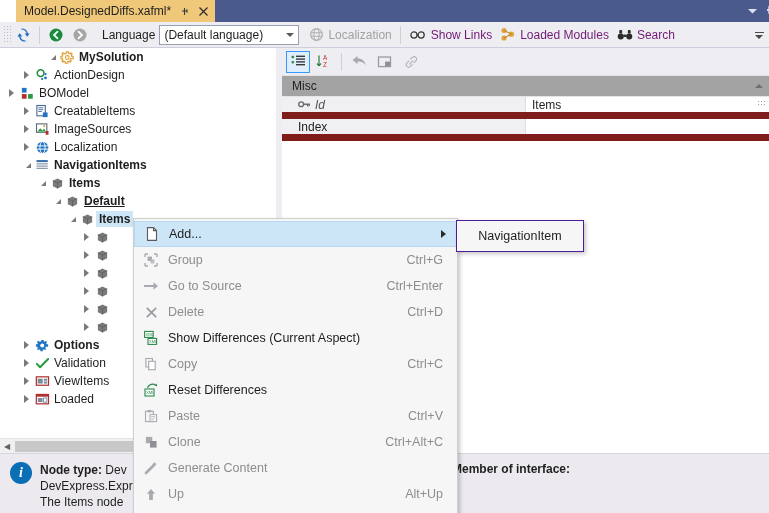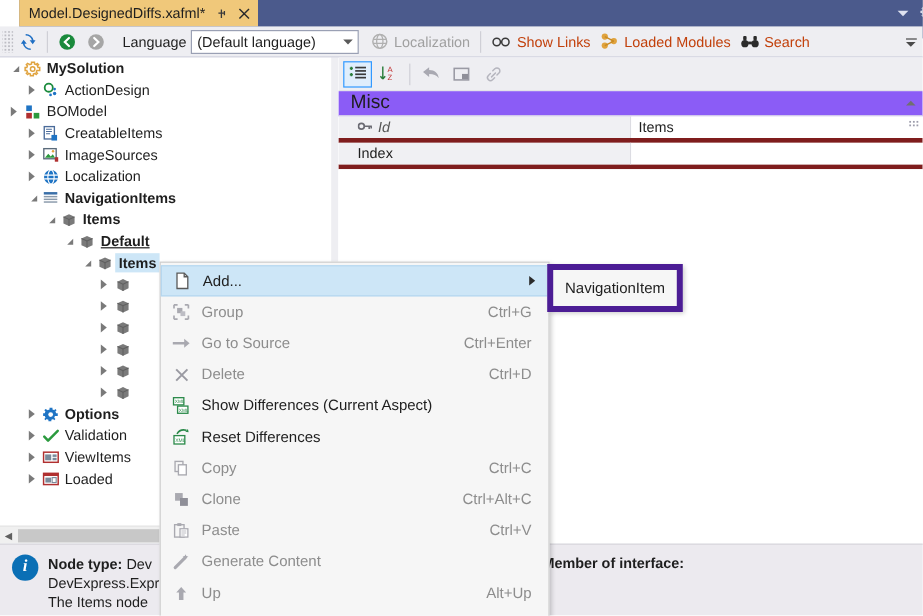--- a/index.html
+++ b/index.html
@@ -53,21 +53,21 @@
   }
   .grip {
     width: 9px; height: 18px; margin-left: 2px;
     background-image: radial-gradient(#b8b8bf 0.7px, transparent 0.8px);
     background-size: 3px 3px;
     background-position: 1px 2px;
     opacity: .9;
   }
   .tb-btn {
     height: 22px; display: flex; align-items: center; gap: 4px;
-    padding: 0 4px; white-space: nowrap; color: #c2410c;
+    padding: 0 4px; white-space: nowrap; color: #701a75;
   }
   .tb-btn.disabled { color: #a0a0a0; }
   .tb-sep { width: 1px; height: 18px; background: #cfcfd6; margin: 0 4px; }
   .tb-label { font-size: 12px; }
   .combo {
     width: 140px; height: 20px; background: #fff;
     border: 1px solid #9aa0b4;
     display: flex; align-items: center; margin-left: 4px;
     position: relative;
   }
@@ -129,27 +129,27 @@
     background: #ffffff; overflow: hidden;
   }
   .prop-toolbar {
     height: 28px; background: #eeeef2; border-bottom: 1px solid #e3e3e8;
     display: flex; align-items: center; padding-left: 4px; gap: 2px;
   }
   .pt-btn { width: 24px; height: 22px; display: flex; align-items: center; justify-content: center; }
   .pt-btn.active { border: 1px solid #3399ff; background: #e0eefc; }
   .pt-sep { width: 1px; height: 18px; background: #cfcfd6; margin: 0 3px; }
   .cat-row {
-    height: 21px; background: #8b5cf6; border-bottom: 1px solid #e3e3e8;
+    height: 21px; background: #a3a3a3; border-bottom: 1px solid #e3e3e8;
     display: flex; align-items: center; justify-content: space-between;
-    padding: 0 6px 0 10px; font-size: 16px; color: #1e1e1e;
+    padding: 0 6px 0 10px; font-size: 12px; color: #1e1e1e;
   }
   .cat-collapse { width: 0; height: 0; border-left: 4px solid transparent;
                   border-right: 4px solid transparent; border-bottom: 4px solid #707070; }
-  .grid-row { display: flex; height: 22px; border-bottom: 4px solid #7f1d1d; }
+  .grid-row { display: flex; height: 22px; border-bottom: 7px solid #7f1d1d; }
   .grid-name {
     width: 244px; background: #f0f0f3; border-right: 1px solid #dcdce2;
     display: flex; align-items: center; padding-left: 16px; gap: 4px;
     font-size: 12px; color: #1e1e1e;
   }
   .grid-name.italic .gn-text { font-style: italic; color: #555; }
   .grid-val { flex: 1; background: #ffffff; display: flex; align-items: center;
               padding-left: 6px; font-size: 12px; color: #1e1e1e; }
   .prop-blank { background: #ffffff; height: 100%; }
   .prop-vscroll {
@@ -192,22 +192,22 @@
   .ctx-ico { width: 34px; flex: 0 0 34px; display: flex; align-items: center; justify-content: center; }
   .ctx-label { font-size: 12.5px; color: #1e1e1e; flex: 1; }
   .ctx-item.disabled .ctx-label,
   .ctx-item.disabled .ctx-shortcut { color: #8d8d8d; }
   .ctx-shortcut { font-size: 12.5px; color: #5a5a5a; padding-right: 4px; }
   .ctx-sub { width: 0; height: 0; border-top: 4px solid transparent;
              border-bottom: 4px solid transparent; border-left: 5px solid #2b2b2b;
              margin-left: 6px; }
 
   .submenu {
-    position: absolute; left: 456px; top: 220px; width: 113px;
-    background: #f6f6f6; border: 5px solid #4c1d95;
+    position: absolute; left: 456px; top: 220px; width: 128px;
+    background: #f6f6f6; border: 1px solid #4c1d95;
     box-shadow: 2px 2px 4px rgba(0,0,0,.22);
     padding: 3px 16px; z-index: 60;
   }
   .sub-item { height: 24px; display: flex; align-items: center; justify-content: center;
               font-size: 12.5px; color: #1e1e1e; }
 
   svg { display: block; }
 </style>
 </head>
 <body>
@@ -335,21 +335,21 @@
     </div>
 
     <div class="tb-overflow">
       <i></i>
         <span class="car"></span>
     </div>
   </div>
 
   <div class="treepanel">
     <div id="tree-body">
-        <div class="tree-row" style="padding-left: 4px;">
+        <div class="tree-row" style="padding-left: 4px; margin-left: 40px;">
           <span class="twisty">
             <span class="tw-d"></span>
           </span>
           <span class="nicon">
             <svg width="15" height="15" viewBox="0 0 16 16">
               <path d="M14 6.7h-1.5a4.7 4.7 0 00-.6-1.5l1.05-1.05-1.1-1.1L10.8 4.1a4.7 4.7 0 00-1.5-.6V2h-2.6v1.5a4.7 4.7 0 00-1.5.6L3.15 3.05l-1.1 1.1L3.1 5.2a4.7 4.7 0 00-.6 1.5H1v2.6h1.5c.12.53.33 1.03.6 1.5l-1.05 1.05 1.1 1.1 1.05-1.05c.47.27.97.48 1.5.6V14h2.6v-1.5c.53-.12 1.03-.33 1.5-.6l1.05 1.05 1.1-1.1-1.05-1.05c.27-.47.48-.97.6-1.5H14z" fill="none" stroke="#e0a33e" stroke-width="1.3"></path>
               <circle cx="7.7" cy="8" r="2" fill="none" stroke="#e0a33e" stroke-width="1.3"></circle>
             </svg>
           </span>
           <span class="node-label bold">MySolution</span>
@@ -754,66 +754,66 @@
             <svg width="16" height="16" viewBox="0 0 16 16">
               <rect x="1.6" y="1.4" width="8.6" height="6" fill="#ffffff" stroke="#2b8a4a" stroke-width="1.1"></rect>
               <text x="2.6" y="6.1" font-size="4" fill="#2b8a4a" font-family="Liberation Sans, sans-serif">XML</text>
               <rect x="5" y="8.4" width="8.6" height="6" fill="#ffffff" stroke="#2b8a4a" stroke-width="1.1"></rect>
               <text x="6" y="13.1" font-size="4" fill="#2b8a4a" font-family="Liberation Sans, sans-serif">XML</text>
             </svg>
           </span>
           <span class="ctx-label">Show Differences (Current Aspect)</span>
           <span class="ctx-shortcut"></span>
         </div>
+        <div class="ctx-item disabled">
+          <span class="ctx-ico">
+            <svg width="15" height="15" viewBox="0 0 16 16">
+              <rect x="2" y="1.6" width="7" height="9" fill="none" stroke="#a9a9b0" stroke-width="1.2"></rect>
+              <rect x="5" y="4.6" width="7" height="9" fill="#fff" stroke="#a9a9b0" stroke-width="1.2"></rect>
+            </svg>
+          </span>
+          <span class="ctx-label">Copy</span>
+          <span class="ctx-shortcut">Ctrl+C</span>
+        </div>
         <div class="ctx-item">
           <span class="ctx-ico">
             <svg width="16" height="16" viewBox="0 0 16 16">
               <rect x="2" y="7" width="9" height="7" fill="#ffffff" stroke="#2b8a4a" stroke-width="1.1"></rect>
               <text x="3" y="12.2" font-size="4.2" fill="#2b8a4a" font-family="Liberation Sans, sans-serif">XML</text>
               <path d="M4.5 5.6C6.2 2.6 9.6 1.8 12.4 2.6" stroke="#2b8a4a" stroke-width="1.3" fill="none"></path>
               <path d="M13.6 1.4l.6 2.8-2.8-.5z" fill="#2b8a4a"></path>
             </svg>
           </span>
           <span class="ctx-label">Reset Differences</span>
           <span class="ctx-shortcut"></span>
         </div>
         <div class="ctx-item disabled">
           <span class="ctx-ico">
             <svg width="15" height="15" viewBox="0 0 16 16">
-              <rect x="2" y="1.6" width="7" height="9" fill="none" stroke="#a9a9b0" stroke-width="1.2"></rect>
-              <rect x="5" y="4.6" width="7" height="9" fill="#fff" stroke="#a9a9b0" stroke-width="1.2"></rect>
-            </svg>
-          </span>
-          <span class="ctx-label">Copy</span>
-          <span class="ctx-shortcut">Ctrl+C</span>
-        </div>
-        <div class="ctx-item disabled">
-          <span class="ctx-ico">
-            <svg width="15" height="15" viewBox="0 0 16 16">
-              <rect x="2" y="2" width="6.8" height="6.8" fill="#a9a9b0"></rect>
-              <rect x="6.4" y="6.4" width="7" height="7" fill="#8f8f98"></rect>
-            </svg>
-          </span>
-          <span class="ctx-label">Clone</span>
-          <span class="ctx-shortcut">Ctrl+Alt+C</span>
-        </div>
-        <div class="ctx-item disabled">
-          <span class="ctx-ico">
-            <svg width="15" height="15" viewBox="0 0 16 16">
               <rect x="1.6" y="2.4" width="8.4" height="11" fill="none" stroke="#a9a9b0" stroke-width="1.2"></rect>
               <rect x="4" y="1" width="3.6" height="2.6" fill="#a9a9b0"></rect>
               <rect x="6.4" y="6" width="7" height="7.4" fill="#fff" stroke="#a9a9b0" stroke-width="1.1"></rect>
               <path d="M7.6 8h4.4M7.6 9.8h4.4M7.6 11.6h3" stroke="#bdbdc4" stroke-width=".9"></path>
             </svg>
           </span>
           <span class="ctx-label">Paste</span>
           <span class="ctx-shortcut">Ctrl+V</span>
         </div>
         <div class="ctx-item disabled">
           <span class="ctx-ico">
+            <svg width="15" height="15" viewBox="0 0 16 16">
+              <rect x="2" y="2" width="6.8" height="6.8" fill="#a9a9b0"></rect>
+              <rect x="6.4" y="6.4" width="7" height="7" fill="#8f8f98"></rect>
+            </svg>
+          </span>
+          <span class="ctx-label">Clone</span>
+          <span class="ctx-shortcut">Ctrl+Alt+C</span>
+        </div>
+        <div class="ctx-item disabled">
+          <span class="ctx-ico">
             <svg width="16" height="16" viewBox="0 0 16 16">
               <path d="M3 13L11.5 4.5" stroke="#a9a9b0" stroke-width="2.6" stroke-linecap="round"></path>
               <path d="M11.6 1.8l.7 1.6 1.7.6-1.7.7-.7 1.6-.7-1.6L9.2 4l1.7-.6z" fill="#a9a9b0"></path>
             </svg>
           </span>
           <span class="ctx-label">Generate Content</span>
           <span class="ctx-shortcut"></span>
         </div>
         <div class="ctx-item disabled">
           <span class="ctx-ico">

